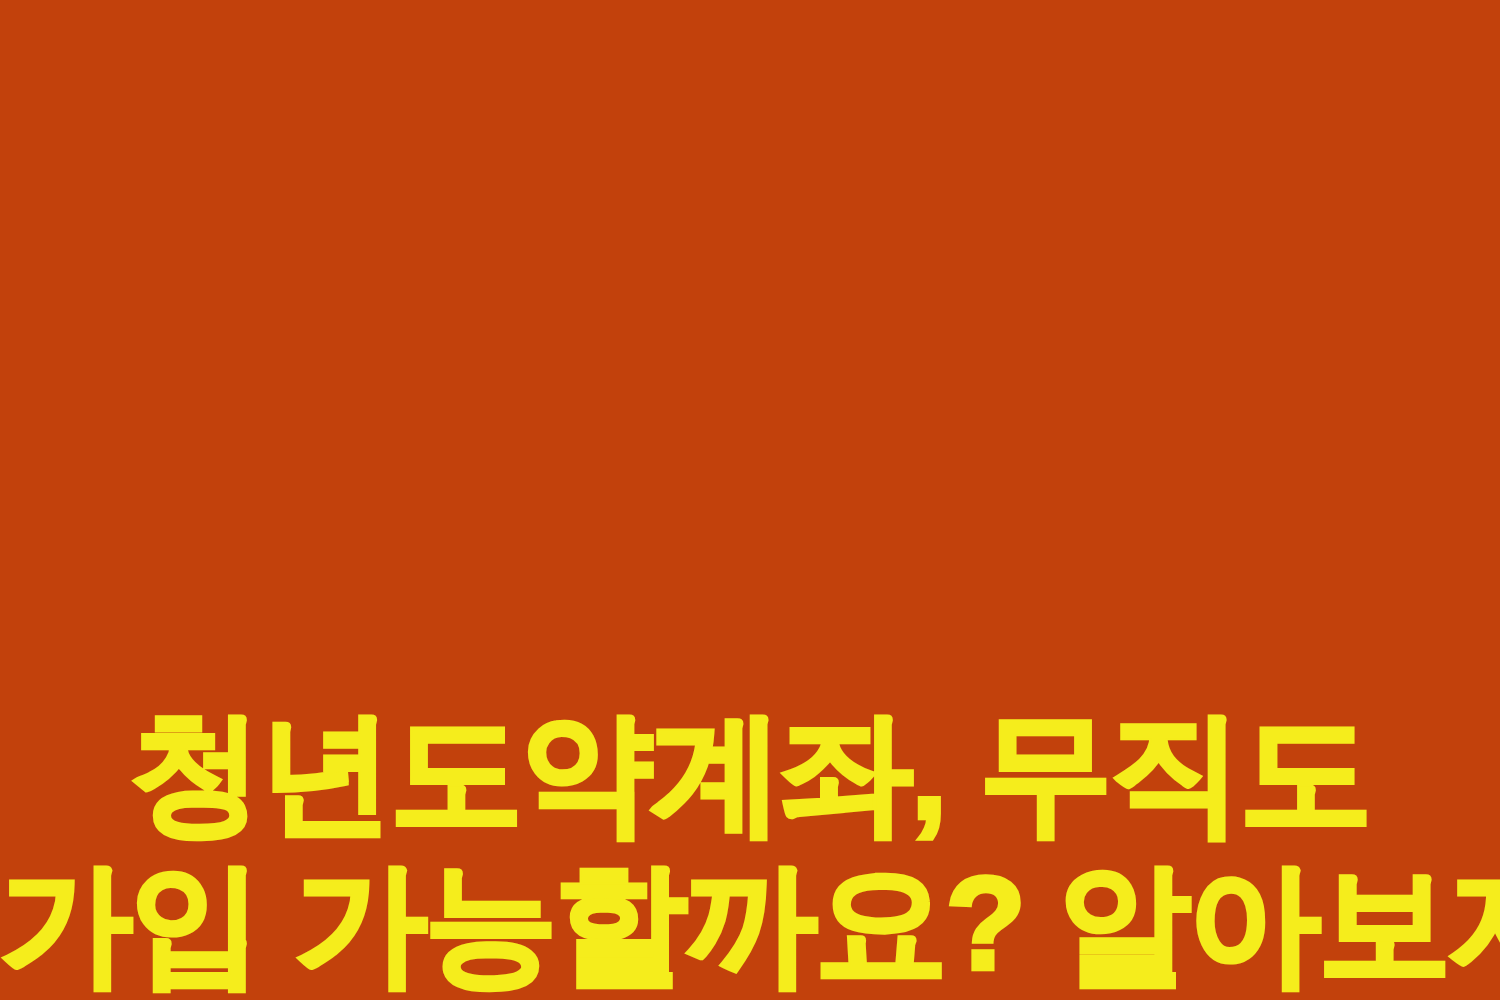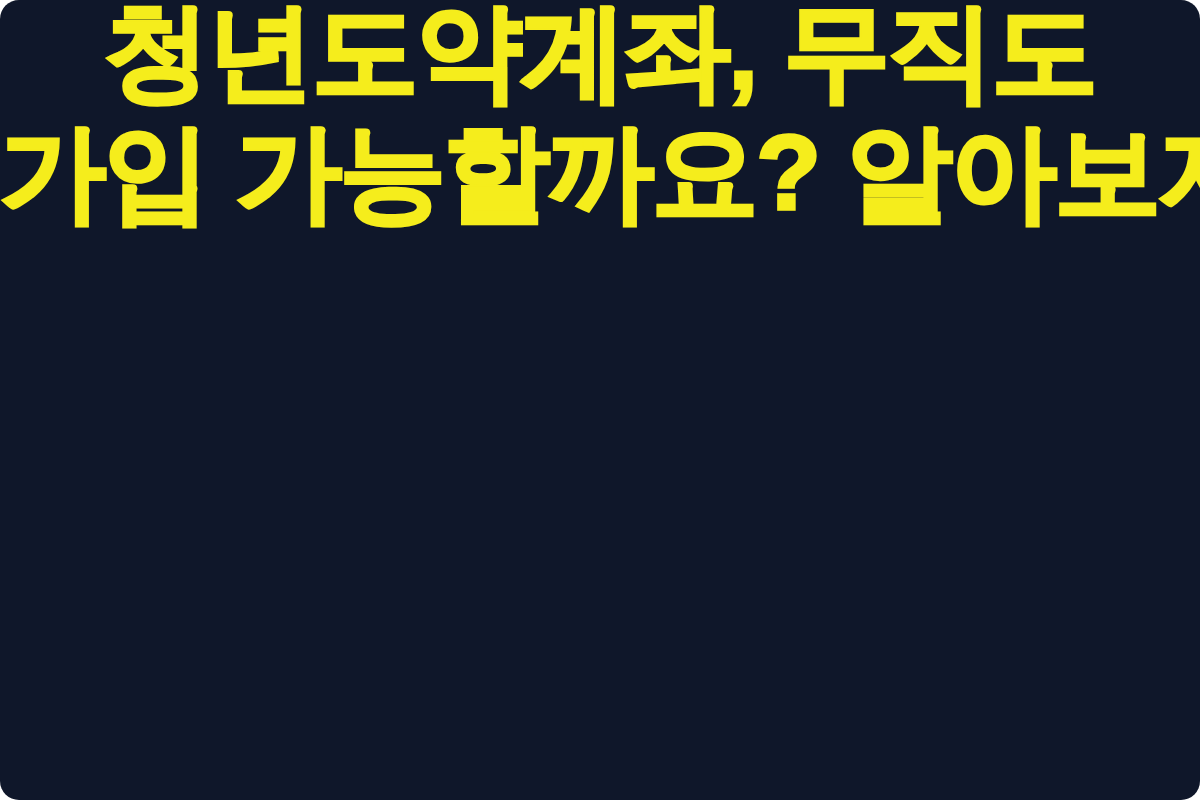--- a/index.html
+++ b/index.html
@@ -16,24 +16,23 @@
   }
 
   .poster {
     position: relative;
     width: 1200px;
     height: 800px;
     box-sizing: border-box;
     display: flex;
     flex-direction: column;
     align-items: center;
-    justify-content: flex-start;
-    background: #0f172a;
+    justify-content: flex-end;
+    background: #c2410c;
     overflow: hidden;
-    border-radius: 19px;
   }
 
   .headline-block {
     display: flex;
     flex-direction: column;
     align-items: center;
     justify-content: center;
     width: 100%;
     
     margin-top: -8px;

